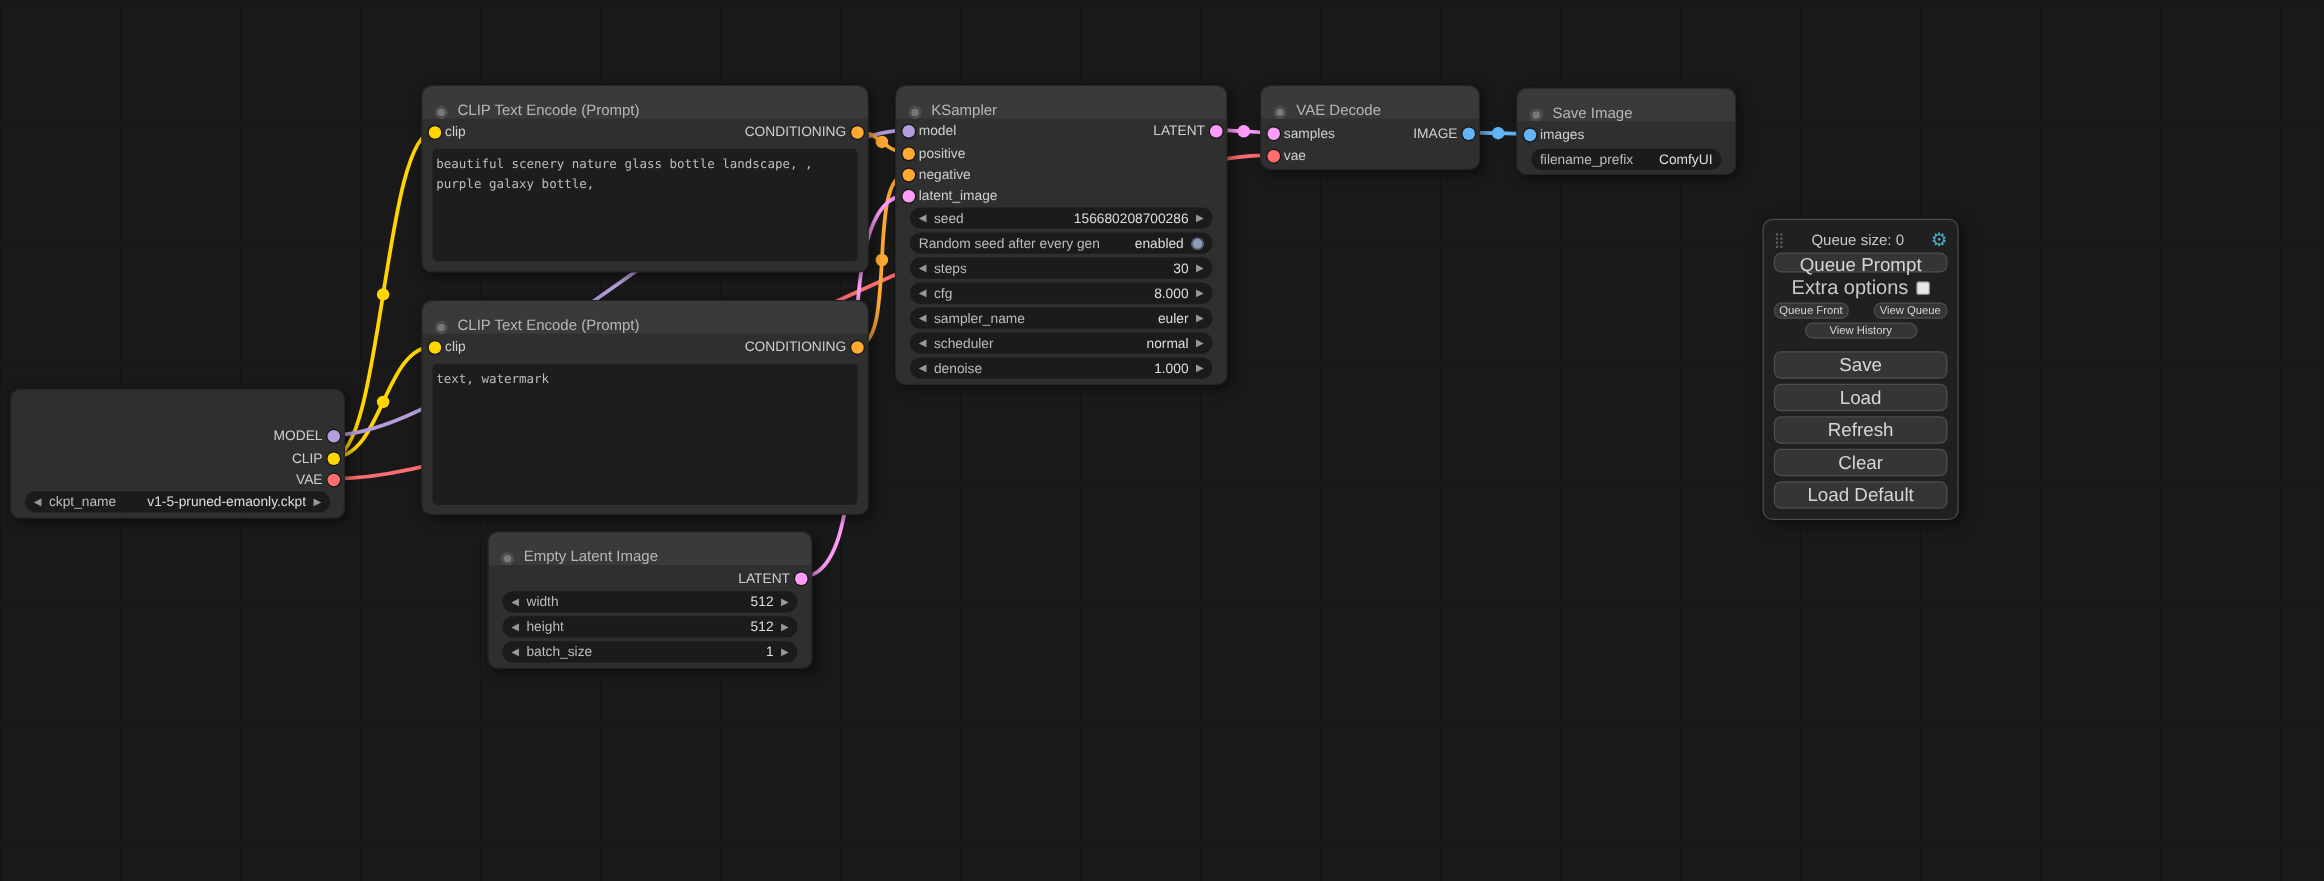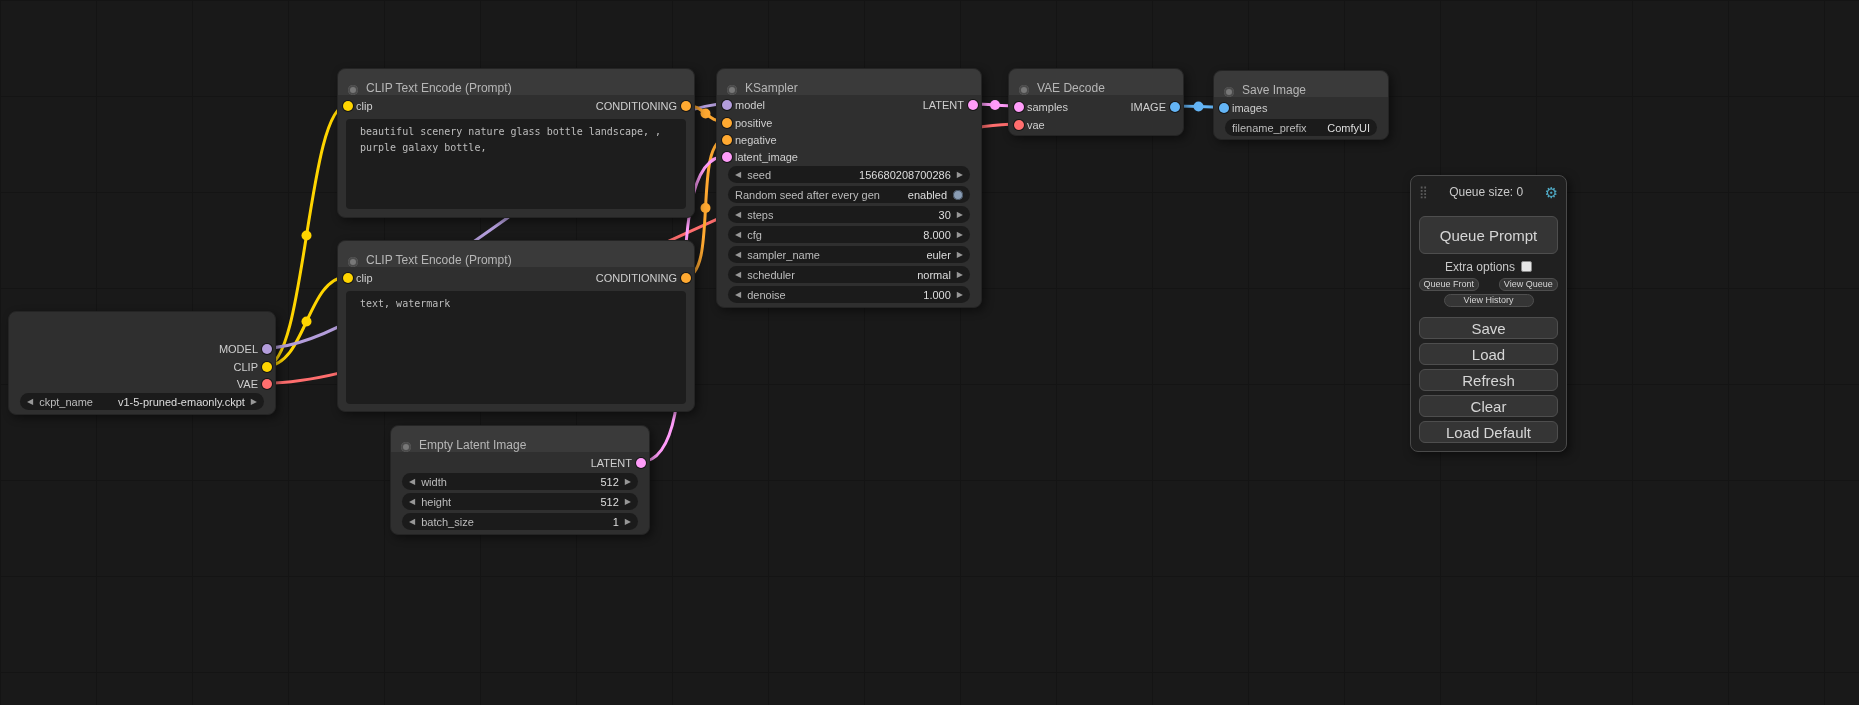--- a/index.html
+++ b/index.html
@@ -19,29 +19,29 @@
   .ndot{width:10px;height:10px;border-radius:50%;background:#787878;box-shadow:inset 0 0 0 2px #4b4b4b;flex:none}
   .ntext{font-size:12px;color:#b6b6b6;white-space:nowrap}
   .dot{position:absolute;width:10px;height:10px;border-radius:50%;z-index:3;box-shadow:0 0 0 1px #161616}
   .slot-label{position:absolute;font-size:11px;color:#cfcfcf;height:16px;line-height:16px;white-space:nowrap}
   .slot-label.out{text-align:right}
   .widget{position:absolute;left:11px;right:11px;height:17px;background:#1b1b1b;border-radius:9px;display:flex;align-items:center;padding:0 7px;gap:6px;font-size:11px}
   .warr{font-size:8px;color:#989898;line-height:17px;flex:none}
   .wlabel{color:#bcbcbc;white-space:nowrap;overflow:hidden}
   .wvalue{margin-left:auto;color:#dedede;white-space:nowrap}
   .toggle{width:10px;height:10px;border-radius:50%;flex:none;box-shadow:inset 0 0 0 1px #44505e}
-  .textarea{position:absolute;left:8px;right:8px;background:#1d1d1d;border-radius:4px;padding:5px 14px;font-family:"DejaVu Sans Mono",monospace;font-size:10px;line-height:1.55;color:#bdbdbd;white-space:pre-wrap;overflow:hidden}
+  .textarea{position:absolute;left:8px;right:8px;background:#1d1d1d;border-radius:4px;padding:5px 3px;font-family:"DejaVu Sans Mono",monospace;font-size:10px;line-height:1.55;color:#bdbdbd;white-space:pre-wrap;overflow:hidden}
   .menu{position:absolute;left:1410px;top:175px;width:157px;z-index:4;background:#202020;border:1px solid #4a4a4a;border-radius:8px;padding:8px 8px 8px;box-shadow:3px 3px 10px rgba(0,0,0,.5)}
   .menu-head{display:flex;align-items:center;justify-content:space-between;color:#c9c9c9;font-size:12px;height:16px}
   .drag{color:#5c5c5c;font-size:12px;line-height:12px}
   .gear{font-size:15px;line-height:15px}
   button{font-family:inherit;cursor:pointer}
   .btn{display:block;width:100%;height:22px;background:#353535;border:1px solid #4e4e4e;border-radius:6px;color:#d6d6d6;font-size:15px;text-align:center;line-height:19px;margin-top:4px;padding:0}
-  .btn.qp{height:38px;margin-top:16px}
-  .extra{display:flex;align-items:center;justify-content:center;gap:6px;margin-top:6px;color:#c9c9c9;font-size:12px;height:13px}
+  .btn.qp{height:16px;margin-top:2px}
+  .extra{display:flex;align-items:center;justify-content:center;gap:6px;margin-top:6px;color:#c9c9c9;font-size:16px;height:13px}
   .checkbox{width:11px;height:11px;background:#e8e8e8;border:1px solid #8a8a8a;border-radius:2px;flex:none}
   .small-row{display:flex;gap:20px;margin-top:5px}
   .btn.small{height:13px;font-size:9px;line-height:11px;margin-top:0;border-radius:6px;flex:1}
   .btn.pill{height:13px;font-size:9px;line-height:11px;width:90px;margin:3px auto 0;border-radius:7px}
   .btn.save-btn{margin-top:10px}
 </style>
 </head>
 <body>
 
 <svg class="wires" width="1859" height="705">

